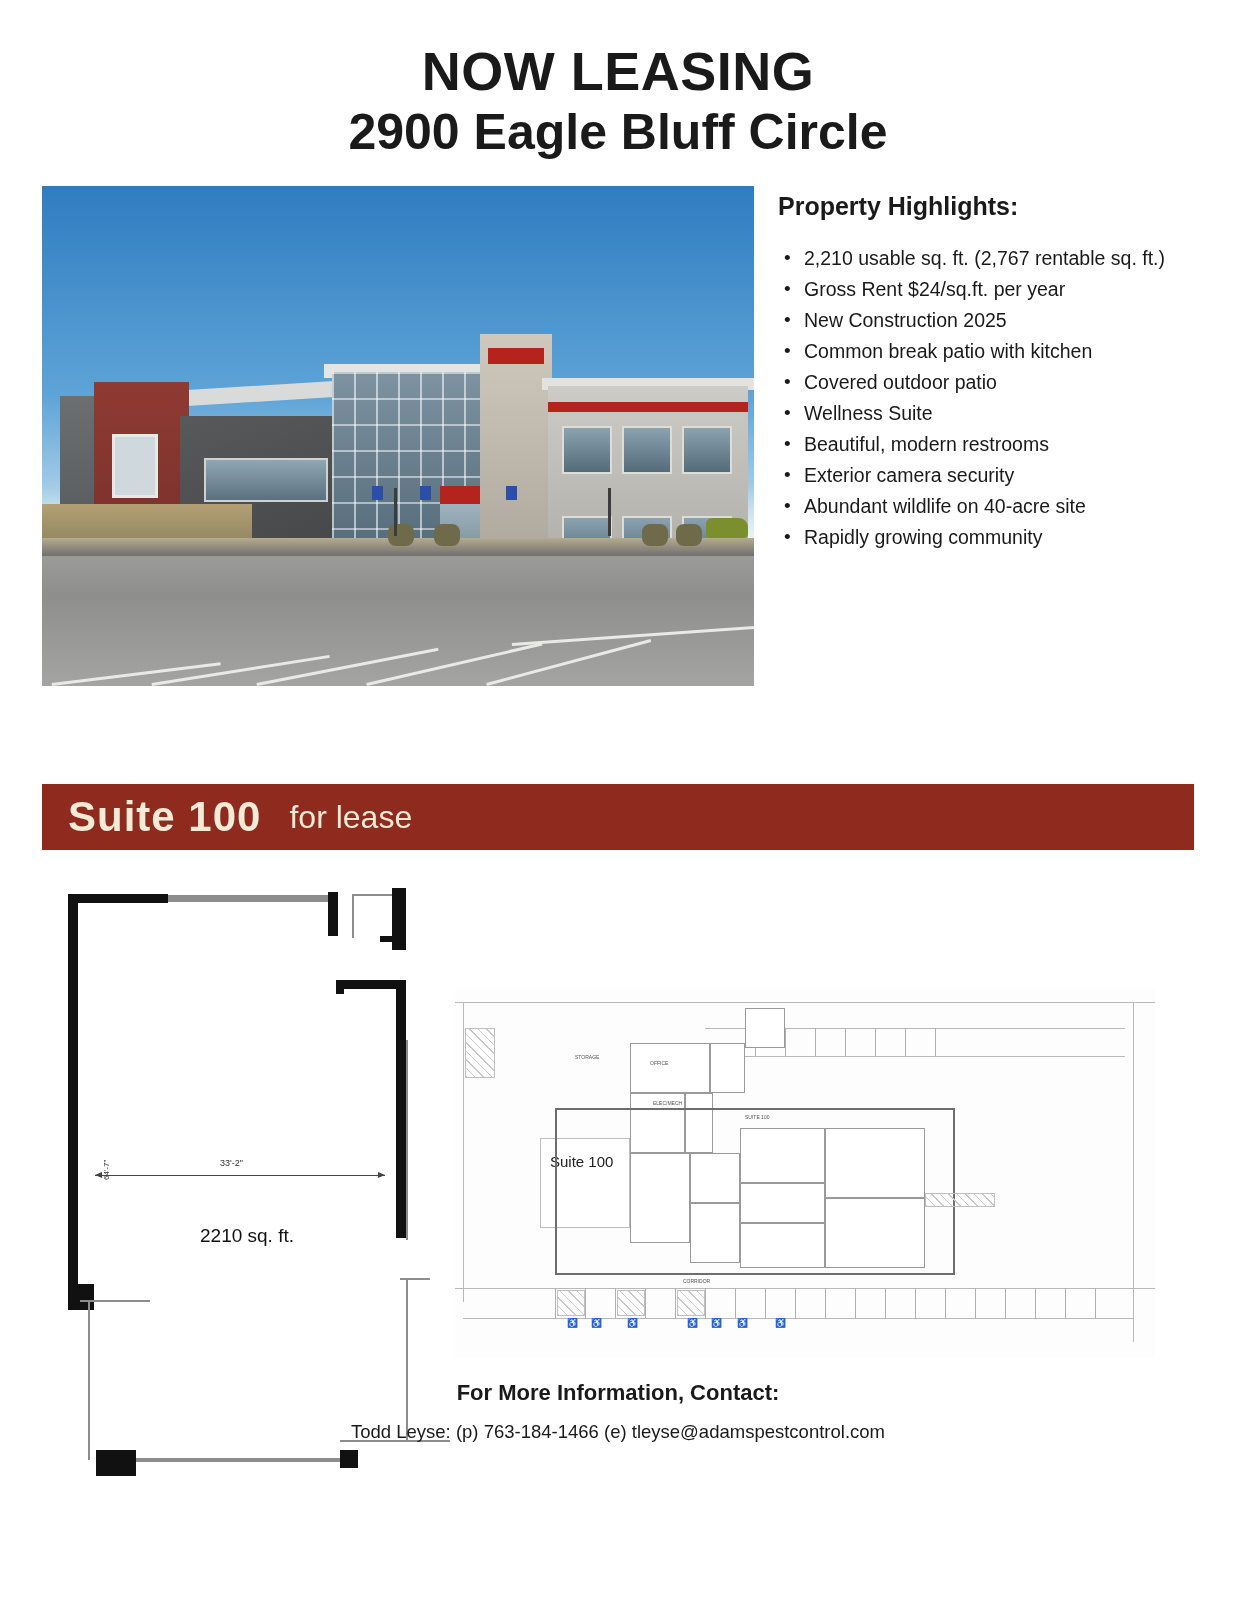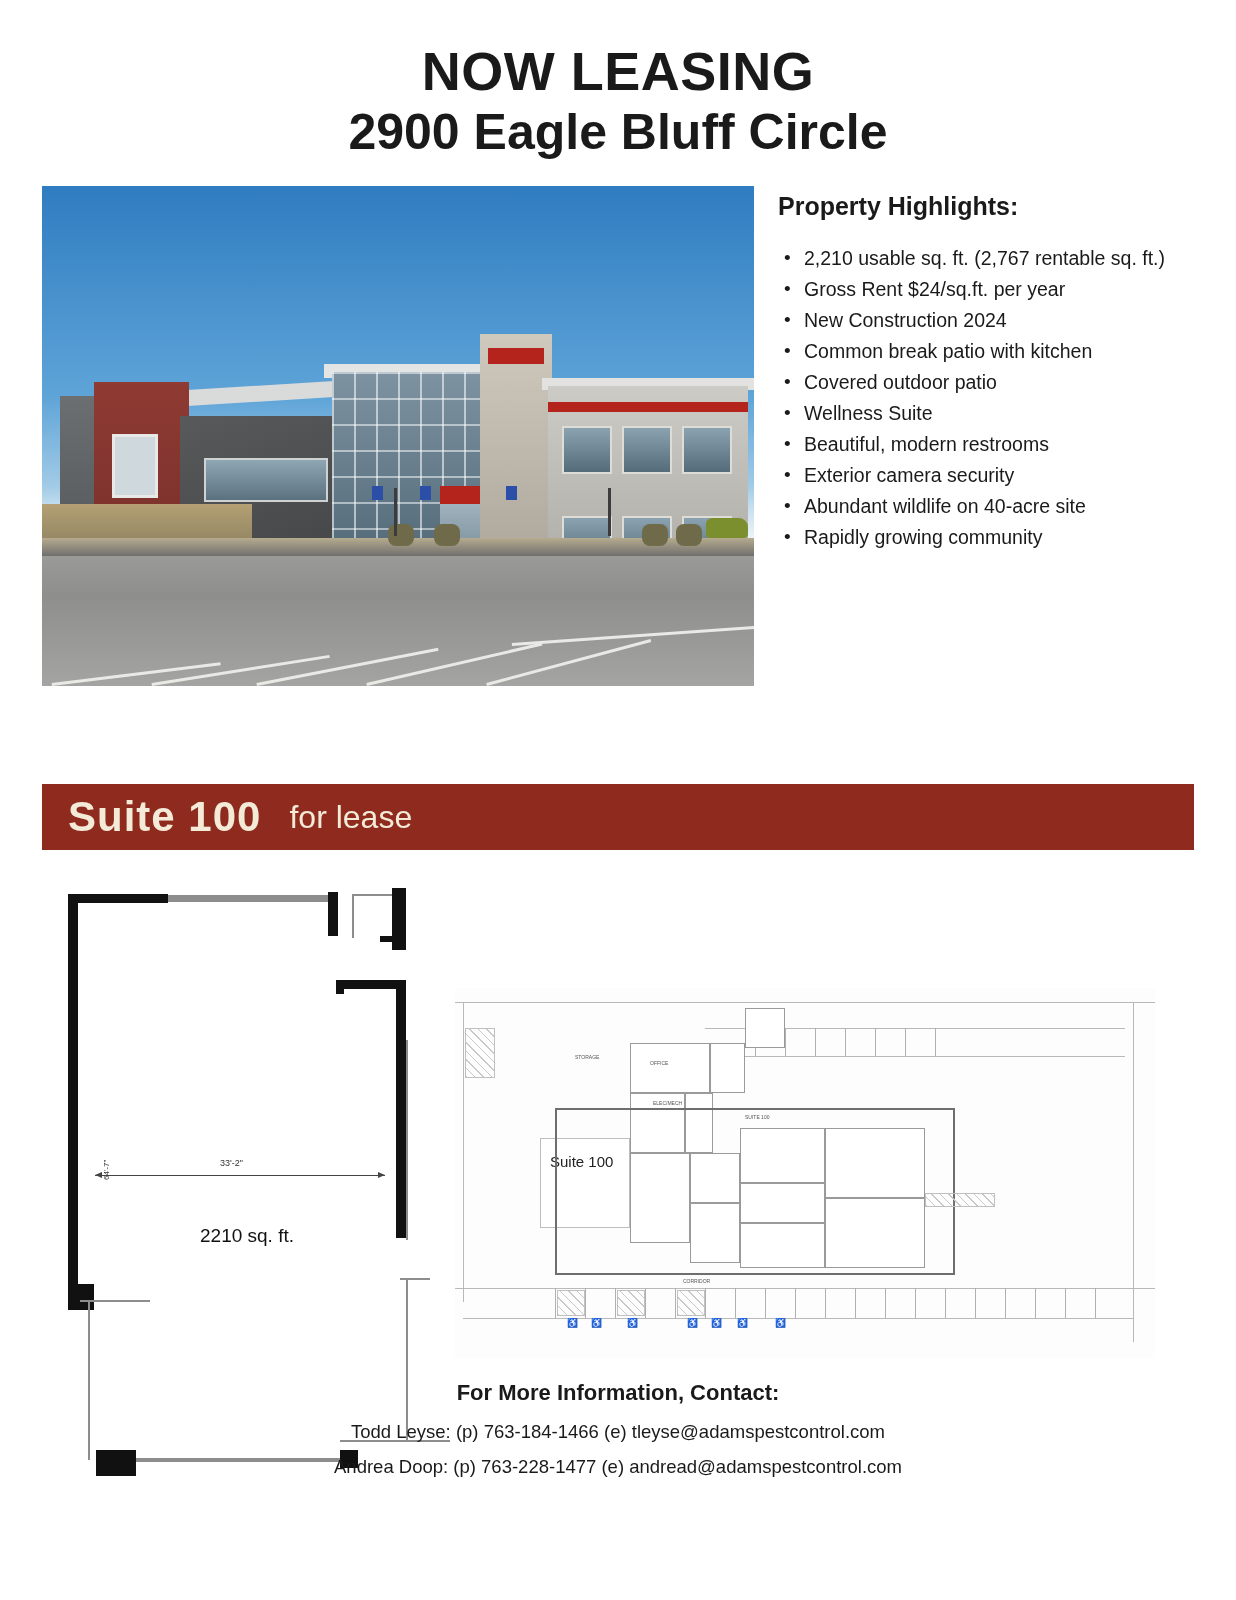--- a/index.html
+++ b/index.html
@@ -405,21 +405,21 @@
     <div class="stripe" style="left:325px; width:180px; transform: rotate(-13deg);"></div>
     <div class="stripe" style="left:445px; width:170px; transform: rotate(-15deg);"></div>
     <div class="stripe" style="left:470px; bottom:40px; width:250px; transform: rotate(-4deg);"></div>
   </div>
 
   <div class="highlights">
     <h2>Property Highlights:</h2>
     <ul>
       <li>2,210 usable sq. ft. (2,767 rentable sq. ft.)</li>
       <li>Gross Rent $24/sq.ft. per year</li>
-      <li>New Construction 2024</li>
+      <li>New Construction 2025</li>
       <li>Common break patio with kitchen</li>
       <li>Covered outdoor patio</li>
       <li>Wellness Suite</li>
       <li>Beautiful, modern restrooms</li>
       <li>Exterior camera security</li>
       <li>Abundant wildlife on 40-acre site</li>
       <li>Rapidly growing community</li>
     </ul>
   </div>
 </div>
@@ -544,14 +544,13 @@
     <div class="sp-tiny" style="left:195px; top:72px;">OFFICE</div>
     <div class="sp-tiny" style="left:198px; top:112px;">ELEC/MECH</div>
     <div class="sp-tiny" style="left:290px; top:126px;">SUITE 100</div>
     <div class="sp-tiny" style="left:228px; top:290px;">CORRIDOR</div>
   </div>
 </div>
 
 <div class="contact">
   <h3>For More Information, Contact:</h3>
   <p>Todd Leyse: (p) 763-184-1466 (e) tleyse@adamspestcontrol.com</p>
-  <p>Andrea Doop: (p) 763-228-1477 (e) andread@adamspestcontrol.com</p>
 </div>
 
 </body></html>

